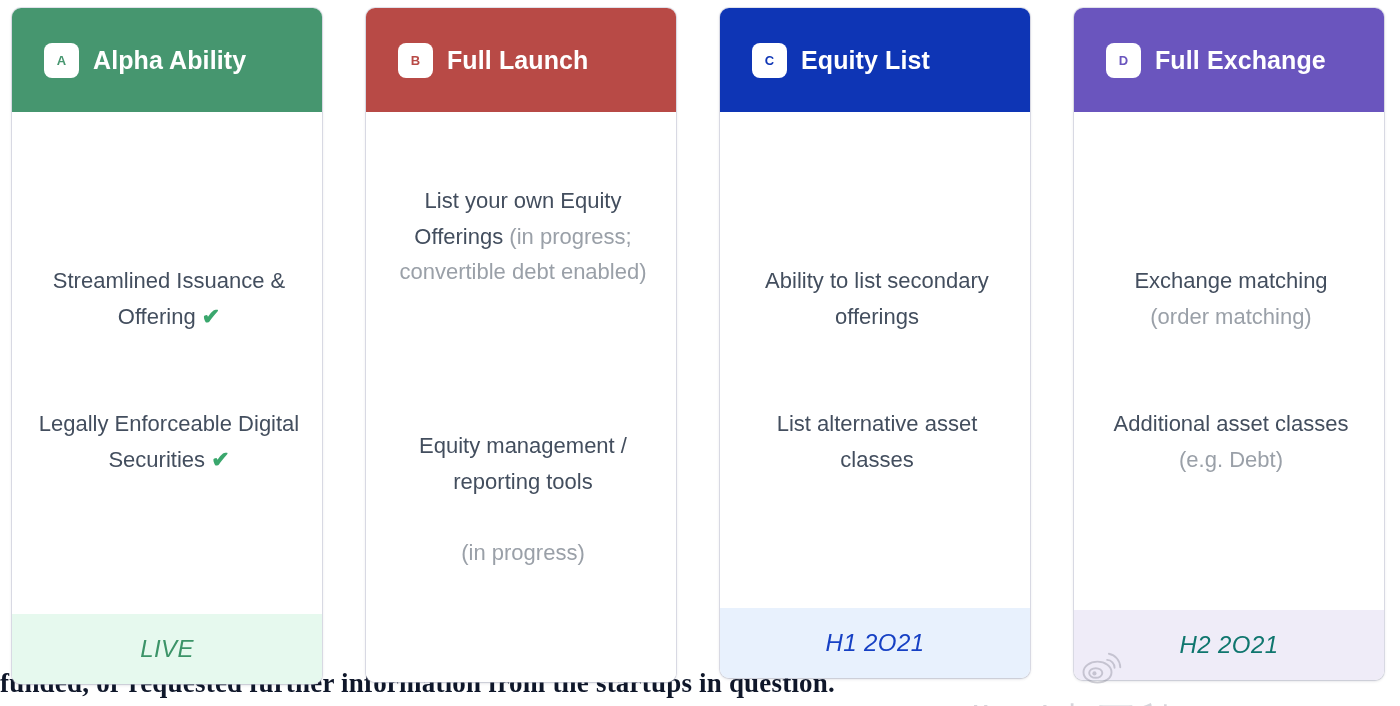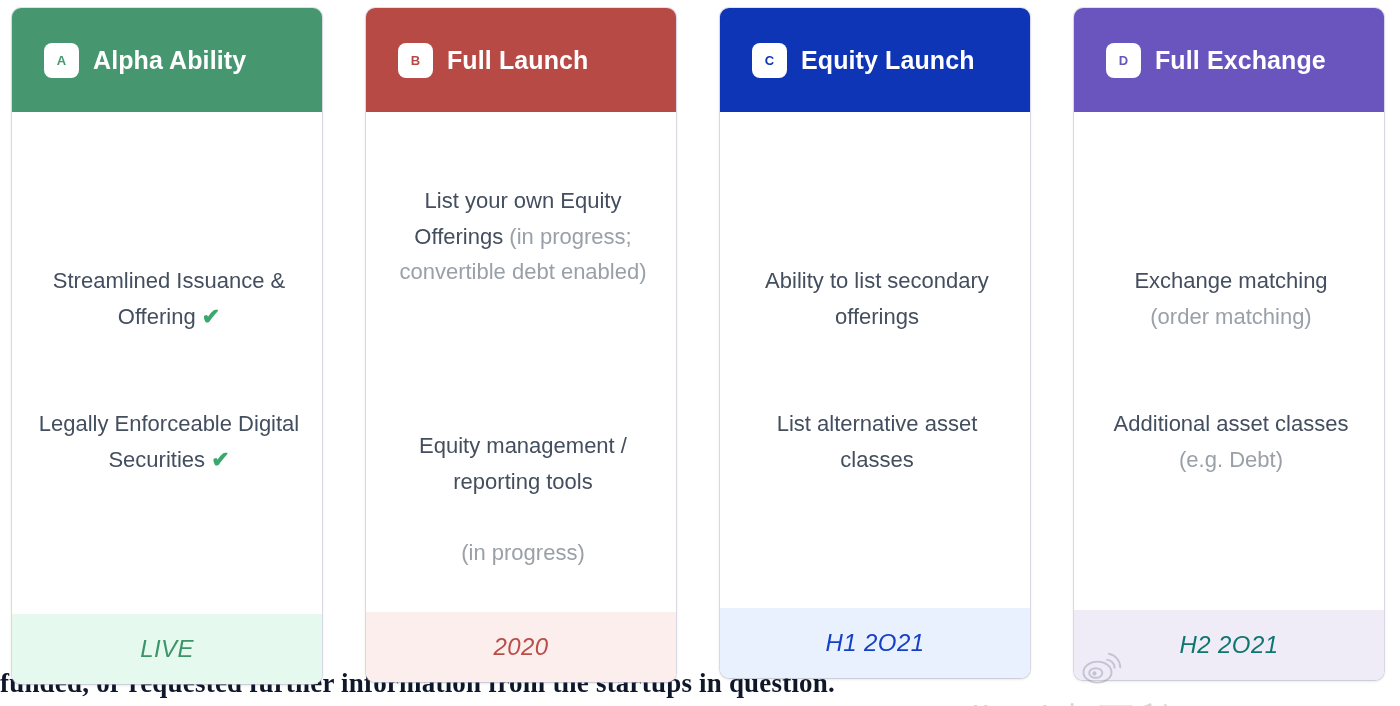--- a/index.html
+++ b/index.html
@@ -218,27 +218,26 @@
     <div class="card-body">
       <div class="feature f0">
         <span>List your own Equity Offerings</span>
         <span class="muted">(in progress; convertible debt enabled)</span>
       </div>
       <div class="feature f1">
         <span>Equity management / reporting tools</span><br><br>
         <span class="muted">(in progress)</span>
       </div>
     </div>
-    <div class="card-footer">2020</div>
   </div>
 
   <div class="card card-c">
     <div class="card-header">
       <div class="badge">C</div>
-      <div class="card-title">Equity Launch</div>
+      <div class="card-title">Equity List</div>
     </div>
     <div class="card-body">
       <div class="feature f0">
         <span>Ability to list secondary offerings</span>
       </div>
       <div class="feature f1">
         <span>List alternative asset classes</span>
       </div>
     </div>
     <div class="card-footer">H1 2O21</div>

